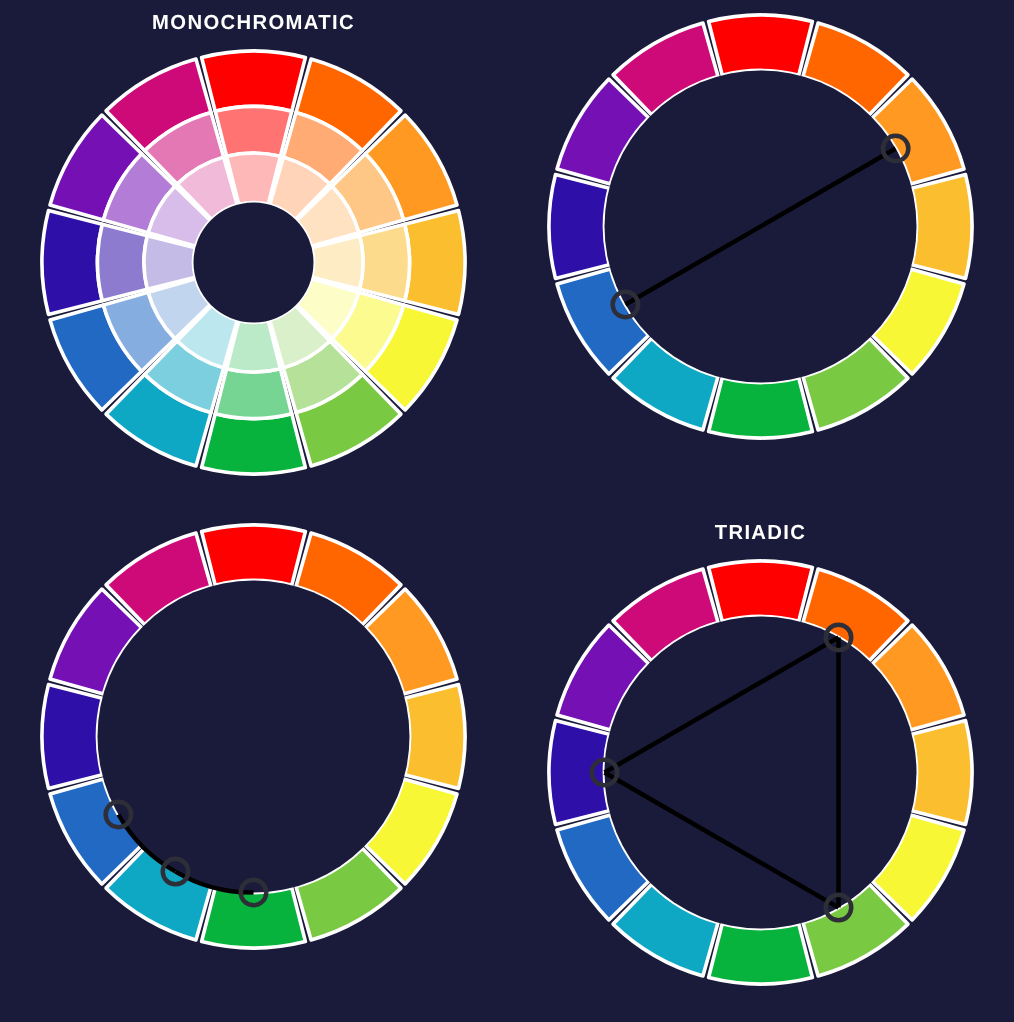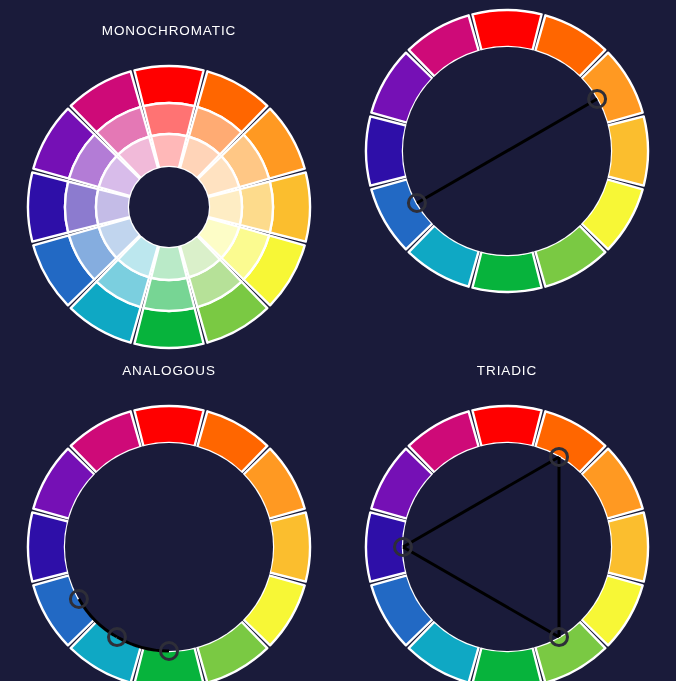--- a/index.html
+++ b/index.html
@@ -22,24 +22,24 @@
     height: 681px;
   }
   .wheel-panel {
     position: relative;
     display: flex;
     flex-direction: column;
     align-items: center;
     box-sizing: border-box;
   }
   .panel-title {
-    margin: 16px;
+    margin: 0;
     padding-top: 6px;
     font-size: 13.5px;
-    font-weight: normal;
+    font-weight: bold;
     letter-spacing: 0.9px;
     color: #ffffff;
     text-align: center;
     line-height: 18px;
     user-select: none;
   }
   .wheel-holder {
     position: relative;
     width: 300px;
     height: 300px;
@@ -127,21 +127,20 @@
           <circle cx="150" cy="150" r="104" fill="#1a1b3a"></circle>
           <g>
             <line x1="240.06664199358164" y1="98" x2="59.93335800641837" y2="202" stroke="#000000" stroke-width="3"></line>
           </g>
           <circle cx="240.06664199358164" cy="98" r="8.5" fill="none" stroke="#2e2e38" stroke-width="3"></circle>
           <circle cx="59.93335800641837" cy="202" r="8.5" fill="none" stroke="#2e2e38" stroke-width="3"></circle>
         </svg>
       </div>
     </div>
     <div class="wheel-panel">
-      <div class="panel-title">ANALOGOUS</div>
       <div class="wheel-holder">
         <svg class="wheel-svg" viewBox="0 0 300 300">
           <g>
             <path d="M 115.41165859108884 13.308205664785419 A 141 141 0 0 1 184.5883414089112 13.308205664785419 L 175.5119681313955 49.17768361090556 A 104 104 0 0 0 124.48803186860452 49.17768361090556 Z" fill="rgb(255,0,0)" stroke="#ffffff" stroke-width="2.4" stroke-linejoin="round"></path>
             <path d="M 188.391514832721 14.32726291237077 A 141 141 0 0 1 248.30027950249362 48.91560432128195 L 222.50517069687473 75.4412968043498 A 104 104 0 0 0 178.31714569221973 49.92932867295431 Z" fill="rgb(255,102,0)" stroke="#ffffff" stroke-width="2.4" stroke-linejoin="round"></path>
             <path d="M 251.08439567871807 51.69972049750639 A 141 141 0 0 1 285.67273708762923 111.60848516727901 L 250.0706713270457 121.68285430778027 A 104 104 0 0 0 224.5587031956502 77.49482930312529 Z" fill="rgb(255,153,34)" stroke="#ffffff" stroke-width="2.4" stroke-linejoin="round"></path>
             <path d="M 286.6917943352146 115.41165859108884 A 141 141 0 0 1 286.6917943352146 184.58834140891116 L 250.82231638909445 175.51196813139546 A 104 104 0 0 0 250.82231638909445 124.48803186860452 Z" fill="rgb(251,190,46)" stroke="#ffffff" stroke-width="2.4" stroke-linejoin="round"></path>
             <path d="M 285.67273708762923 188.391514832721 A 141 141 0 0 1 251.0843956787181 248.30027950249357 L 224.55870319565022 222.5051706968747 A 104 104 0 0 0 250.0706713270457 178.31714569221973 Z" fill="rgb(247,247,54)" stroke="#ffffff" stroke-width="2.4" stroke-linejoin="round"></path>
             <path d="M 248.30027950249357 251.08439567871807 A 141 141 0 0 1 188.39151483272101 285.67273708762923 L 178.31714569221975 250.07067132704566 A 104 104 0 0 0 222.5051706968747 224.55870319565022 Z" fill="rgb(122,201,67)" stroke="#ffffff" stroke-width="2.4" stroke-linejoin="round"></path>
             <path d="M 184.58834140891113 286.6917943352146 A 141 141 0 0 1 115.4116585910889 286.6917943352146 L 124.48803186860457 250.82231638909445 A 104 104 0 0 0 175.51196813139543 250.82231638909445 Z" fill="rgb(7,179,60)" stroke="#ffffff" stroke-width="2.4" stroke-linejoin="round"></path>

